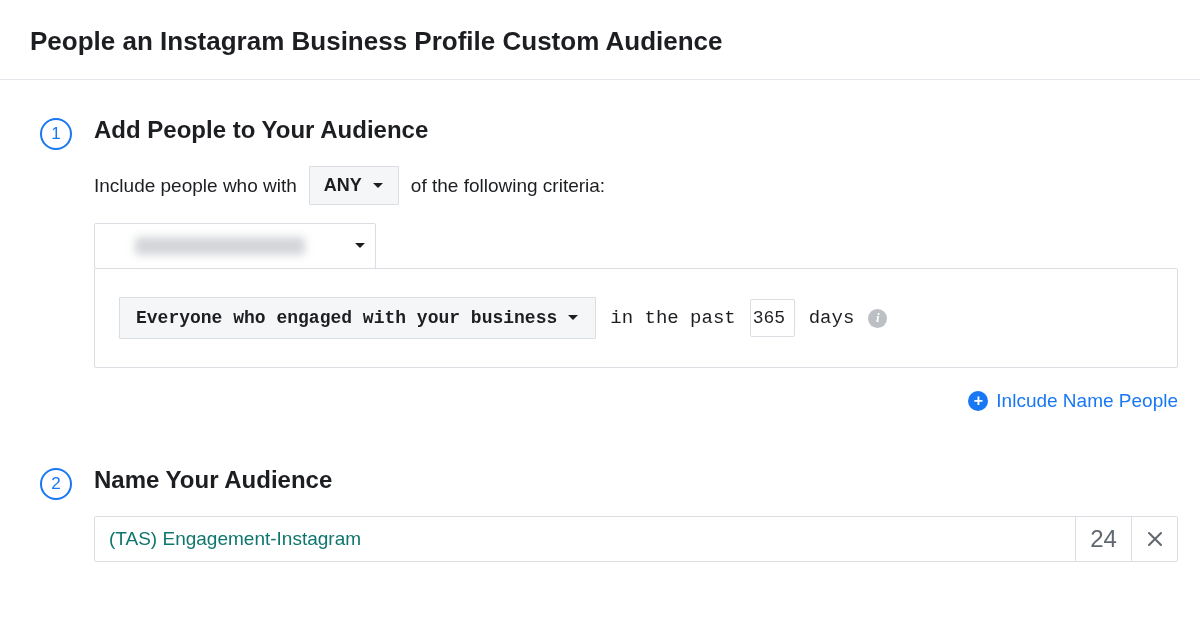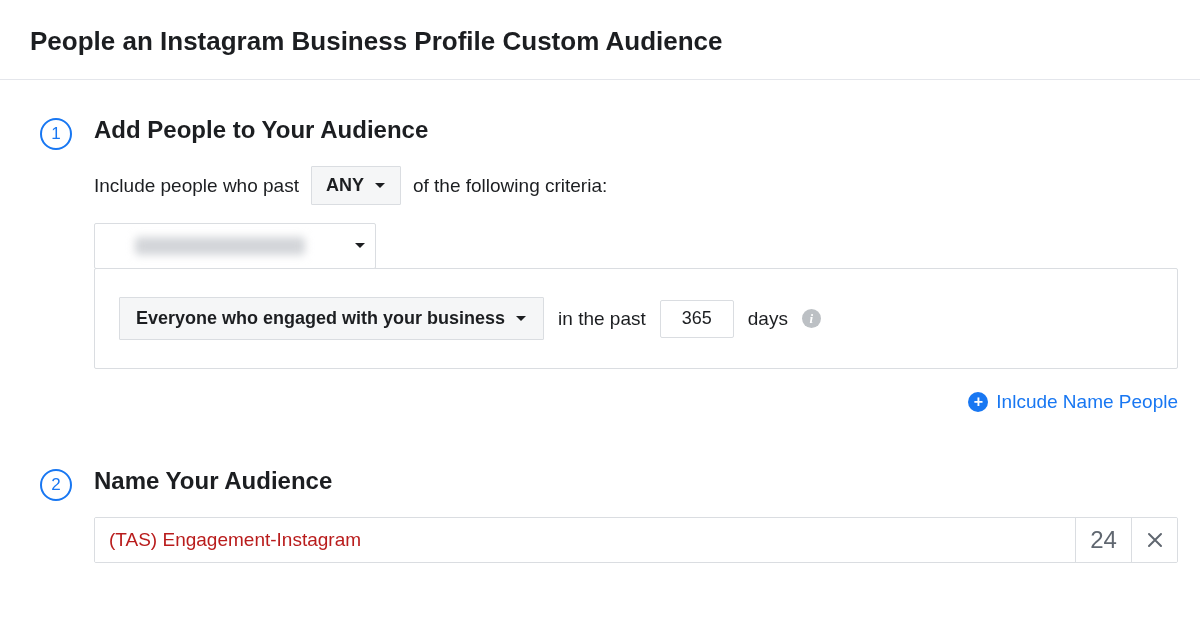--- a/index.html
+++ b/index.html
@@ -74,27 +74,27 @@
     display:flex; align-items:center; justify-content:center;
     border-left:0;
   }
   .criteria-box {
     border:1px solid #dadde1;
     border-radius:2px;
     padding:28px 24px 28px 24px;
     margin-top:-1px;
   }
   .inline-row { display:flex; align-items:center; font-size:19px; flex-wrap:wrap; }
-  .inline-row > * { margin-right:14px; }
+  .inline-row > * { margin-right:14px;font-family:Liberation Mono, monospace; }
   .engage-dd { padding:10px 16px; }
   .num-input {
-    width:74px; height:38px;
-    border:1px solid #dadde1;
-    border-radius:2px;
-    font-size:18px; text-align:center;
+    width:45px; height:38px;
+    border:1px solid #dadde1;
+    border-radius:2px;
+    font-size:18px; 
     color:#1c1e21;
     background:#fff;
   }
   .info-icon {
     width:19px; height:19px; border-radius:50%;
     background:#bcc0c4; color:#fff;
     display:inline-flex; align-items:center; justify-content:center;
     font-size:13px; font-weight:700; font-family:Georgia, serif;
     font-style:italic;
   }
@@ -121,21 +121,21 @@
     height:46px;
     align-items:stretch;
     overflow:hidden;
   }
   .name-input {
     flex:1;
     border:none;
     outline:none;
     font-size:19px;
     padding:0 14px;
-    color:#b91c1c;
+    color:#0f766e;
     background:#fff;
   }
   .char-count {
     width:56px;
     border-left:1px solid #dadde1;
     display:flex; align-items:center; justify-content:center;
     font-size:24px; color:#606770;
     background:#fff;
   }
   .clear-btn {
@@ -154,21 +154,21 @@
 <div class="hr"></div>
 
 <div class="content">
 
   <div class="step">
     <div class="badge">1</div>
     <div class="step-body">
       <div class="step-title">Add People to Your Audience</div>
 
       <div class="criteria-line">
-        <span>Include people who past</span>
+        <span>Include people who with</span>
         <span class="dropdown mx">
           <span>ANY</span>
           <span class="caret">
             <svg width="12" height="8" viewBox="0 0 12 8">
                 <path d="M1 1l5 5 5-5z" fill="#1c1e21"></path>
               </svg>
           </span>
         </span>
         <span>of the following criteria:</span>
       </div>

